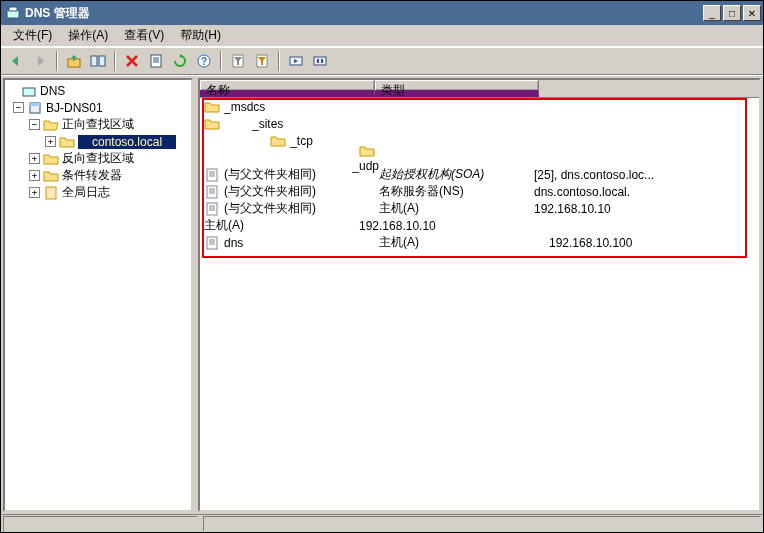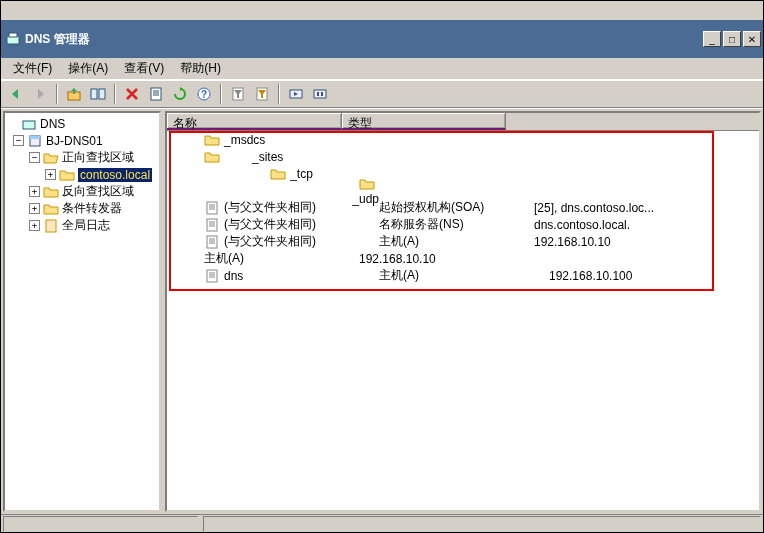--- a/index.html
+++ b/index.html
@@ -14,28 +14,27 @@
   }
   .window {
     width: 764px;
     height: 533px;
     background: #d4d0c8;
     border: 1px solid #000;
     display: flex;
     flex-direction: column;
   }
   .titlebar {
-    height: 38px;
+    height: 24px;
     background: linear-gradient(to bottom, #0a246a 0%, #0a246a 100%);
     background: #4a6b94;
     color: #fff;
     display: flex;
     align-items: center;
     padding: 0 2px 0 4px;
-    margin-top: 19px;
   }
   .titlebar .app-icon {
     width: 16px; height: 16px; margin-right: 4px;
     display:inline-flex;align-items:center;justify-content:center;
   }
   .titlebar .title { flex: 1; font-size: 12px; font-weight: bold; }
   .titlebar .win-controls { display: flex; gap: 2px; }
   .titlebar .win-btn {
     width: 18px; height: 16px;
     background: #d4d0c8;
@@ -107,31 +106,30 @@
     min-height: 0;
   }
   .list-header {
     height: 18px;
     display: flex;
     background: #d4d0c8;
     border-bottom: 1px solid #808080;
   }
   .list-header .col {
     border-right: 1px solid #808080;
-    border-bottom: 2px solid #701a75;
+    border-bottom: 7px solid #701a75;
     box-shadow: inset 1px 1px 0 #fff, inset -1px -1px 0 #a0a0a0;
     padding: 2px 6px;
     font-size: 12px;
     background: #d4d0c8;
   }
   .list-body {
     flex: 1;
     overflow: auto;
     position: relative;
-    padding-left: 33px;
   }
   .red-box {
     position: absolute;
     border: 2px solid #e00000;
     pointer-events: none;
   }
   .list-row {
     display: flex;
     height: 17px;
     align-items: center;
@@ -150,22 +148,22 @@
     display: inline-flex; align-items: center; justify-content: center;
     font-size: 9px; line-height: 9px;
     margin-right: 3px;
     font-family: monospace;
     background:#fff;
   }
   .tree-row .no-expander { width: 14px; display:inline-block;}
   .tree-row .icon { width: 16px; height: 16px; margin-right: 3px; display:inline-flex;align-items:center;justify-content:center;}
   .tree-row.selected .label {
     background: #0a246a;
-    color: #fde047;
-    padding: 0 2px;
+    color: #fef9c3;
+    padding: 0 14px;
   }
   .statusbar {
     height: 18px;
     background: #d4d0c8;
     border-top: 1px solid #808080;
     display: flex;
     padding: 1px 2px;
   }
   .statusbar .panel {
     border: 1px inset #d4d0c8;
@@ -409,21 +407,21 @@
               <span class="icon">
                 <svg width="16" height="16">
                   <rect x="3" y="2" width="10" height="12" fill="#fff" stroke="#888"></rect>
                   <line x1="5" y1="5" x2="11" y2="5" stroke="#888"></line>
                   <line x1="5" y1="7" x2="11" y2="7" stroke="#888"></line>
                   <line x1="5" y1="9" x2="11" y2="9" stroke="#888"></line>
                 </svg>
               </span>
               <span>(与父文件夹相同)</span>
             </div>
-            <div class="cell" style="width: 155px;">起始授权机构(SOA)</div>
+            <div class="cell" style="width: 155px; font-style: italic;">起始授权机构(SOA)</div>
             <div class="cell" style="width: 210px;">[25], dns.contoso.loc...</div>
           </div>
           <div class="list-row">
             <div class="cell" style="width: 175px; display: flex; align-items: center;">
               <span class="icon">
                 <svg width="16" height="16">
                   <rect x="3" y="2" width="10" height="12" fill="#fff" stroke="#888"></rect>
                   <line x1="5" y1="5" x2="11" y2="5" stroke="#888"></line>
                   <line x1="5" y1="7" x2="11" y2="7" stroke="#888"></line>
                   <line x1="5" y1="9" x2="11" y2="9" stroke="#888"></line>

